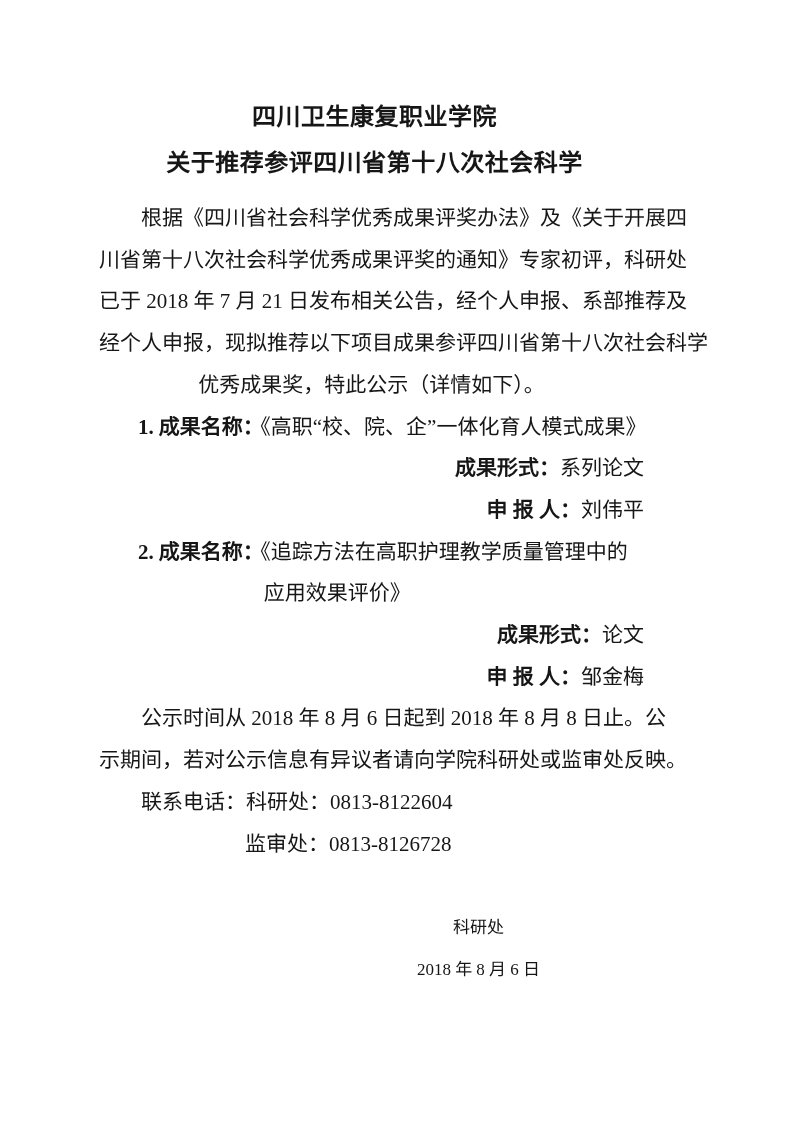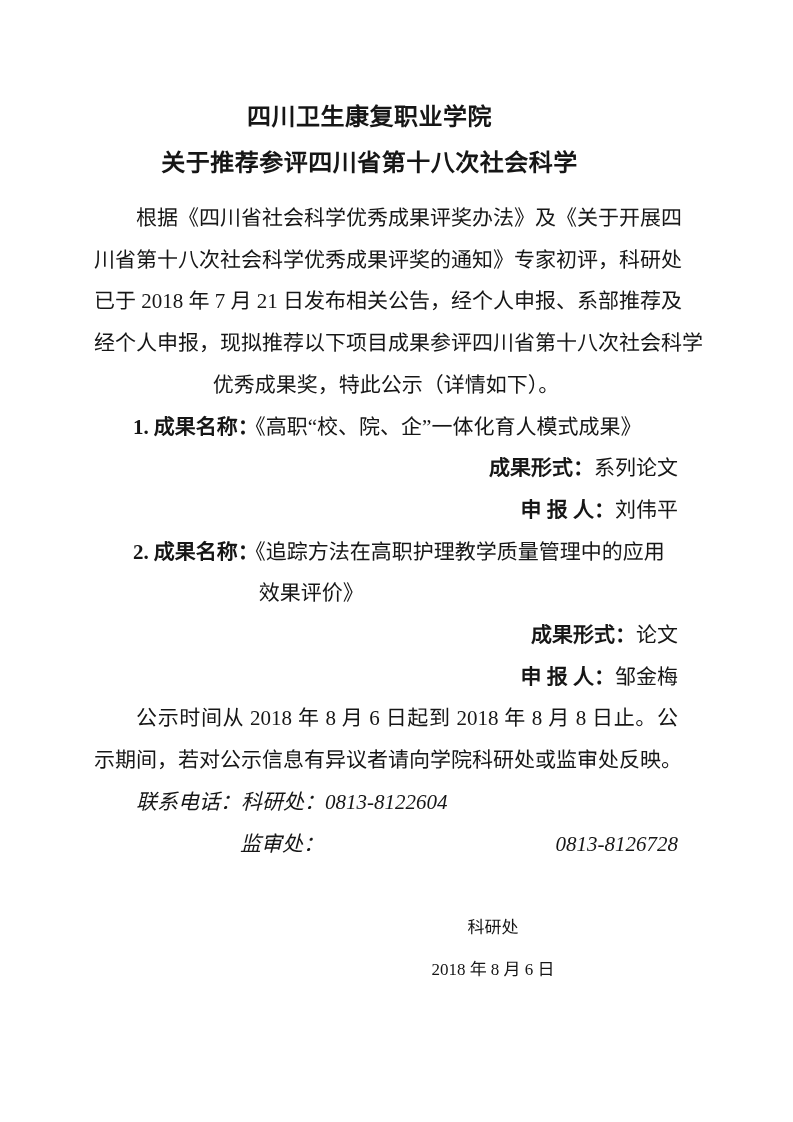--- a/index.html
+++ b/index.html
@@ -11,22 +11,21 @@
     width: 793px;
     height: 1122px;
     font-family: "Liberation Serif", "DejaVu Serif", serif;
     color: #161616;
     overflow: hidden;
   }
   .page {
     box-sizing: border-box;
     width: 725px;
     height: 1122px;
-    padding: 94px 81px 0 60px;
-    margin-left: 34px;
+    padding: 94px 81px 0 99px;
   }
   
   .doc-title {
     width: 793px;
     margin-left: -121px;
     text-align: center;
     font-size: 24px;
     font-weight: bold;
     letter-spacing: 0.5px;
   }
@@ -67,22 +66,22 @@
     flex-shrink: 0;
     white-space: nowrap;
   }
   .name-row .val {
     flex: 1;
     min-width: 0;
     text-indent: -14px;
     word-break: break-all;
   }
   .contact-row  { padding-left: 42px;  }
-  .contact-row2 { padding-left: 146px; justify-content: space-between; }
-  .contact-row span, .contact-row2 span { white-space: nowrap; font-style: italic; }
+  .contact-row2 { padding-left: 146px; }
+  .contact-row span, .contact-row2 span { white-space: nowrap; }
   
   .signature {
     margin-top: 41.7px;
     margin-left: 214px;
     text-align: center;
     font-size: 17px;
   }
   .signature .s-line {
     line-height: 41.7px;
     white-space: nowrap;

